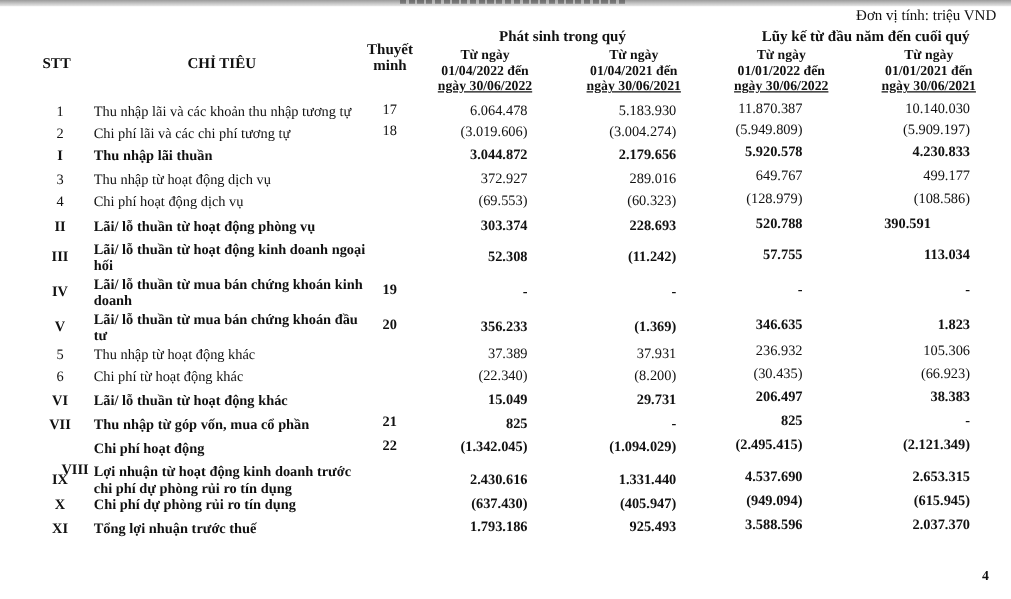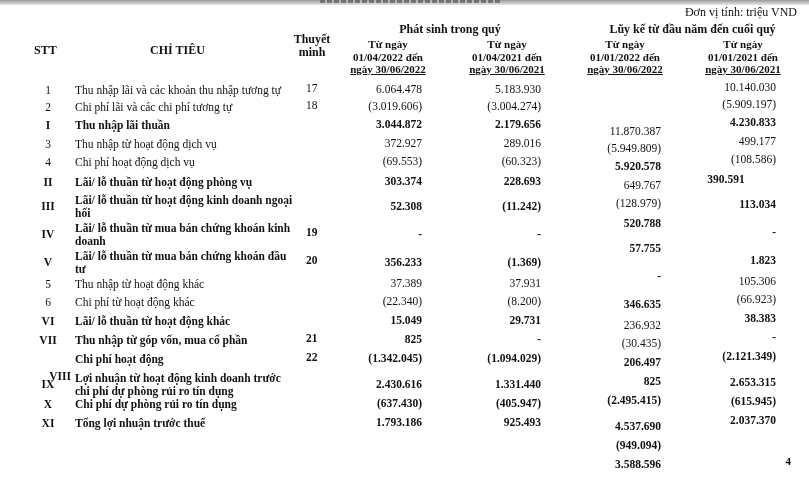--- a/index.html
+++ b/index.html
@@ -30,21 +30,21 @@
   .ct-hdr  { position: absolute; left: 150px; top: 43px; font-size: 12px; font-weight: bold; }
   .tm-hdr  { position: absolute; left: 290px; top: 33px; font-size: 12px; font-weight: bold; text-align: center; width: 44px; line-height: 13px; }
 
   .row { position: absolute; left: 0; width: 809px; font-size: 11.5px; }
   .row .stt { position: absolute; left: 30px; width: 36px; text-align: center; }
   .row .label { position: absolute; left: 75px; width: 220px; line-height: 12.5px; }
   .row .note { position: absolute; left: 306px; width: 20px; }
   .row .v { position: absolute; width: 100px; text-align: right; }
   .v.c0 { left: 322px; }
   .v.c1 { left: 441px; }
-  .v.c2 { left: 561px; margin-top: 44px; }
+  .v.c2 { left: 542px; }
   .v.c3 { left: 676px; }
   .row.bold { font-weight: bold; }
   .row.bold .stt { font-weight: bold; }
   .page-num { position: absolute; right: 18px; top: 455px; font-size: 11px; font-weight: bold; }
 </style>
 </head>
 <body>
 
 <div class="topbar"></div>
 <div class="cut-title"></div>

